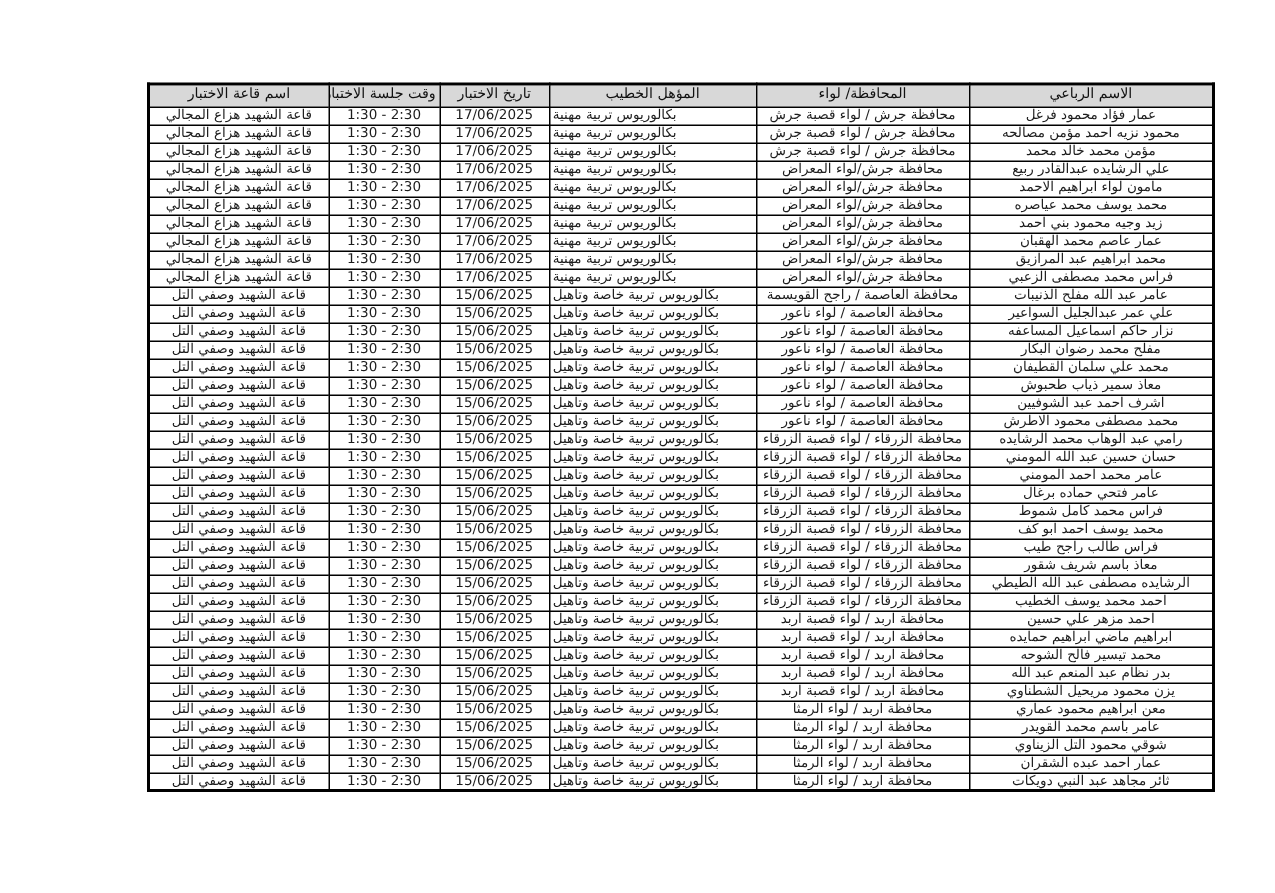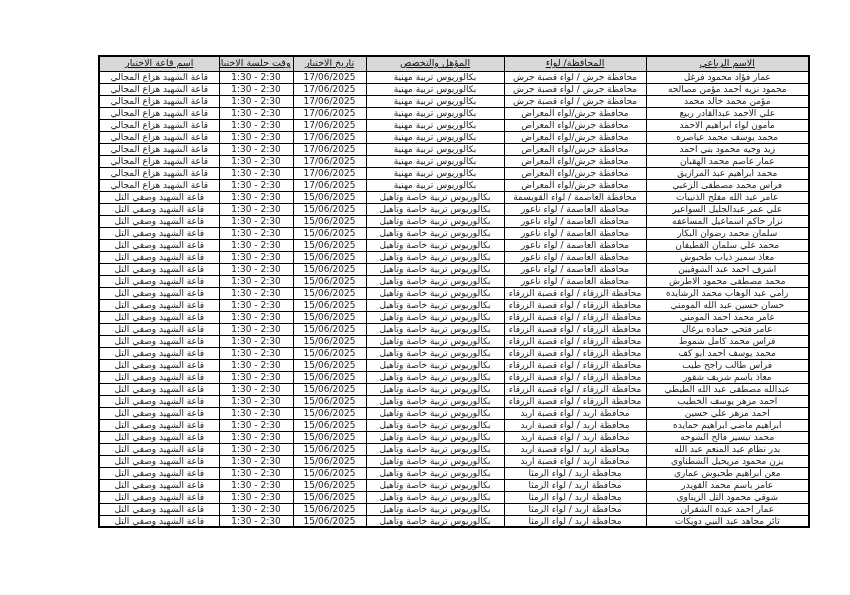--- a/index.html
+++ b/index.html
@@ -35,47 +35,46 @@
     padding: 0 2px;
     height: 12px;
     line-height: 1.15;
   }
   .exam-table thead th {
     background: var(--header-bg, #d8d8d8);
     height: 15px;
     font-weight: normal;
     font-size: 9.5px;
     color: #111111;
-    text-decoration: underline;
   }
   .exam-table td.col-date, .exam-table td.col-time {
     direction: ltr;
   }
   .exam-table td.col-qualification {
-    text-align: center;
+    text-align: left;
   }
 </style>
 </head>
 <body>
 
 <div class="sheet">
   <table class="exam-table">
     <colgroup>
       <col style="width:163px">
       <col style="width:142px">
       <col style="width:138px">
       <col style="width:73px">
       <col style="width:74px">
       <col style="width:120px">
     </colgroup>
     <thead>
       <tr>
         <th>الاسم الرباعي</th>
         <th>المحافظة/ لواء</th>
-        <th>المؤهل والتخصص</th>
+        <th>المؤهل الخطيب</th>
         <th>تاريخ الاختبار</th>
         <th>وقت جلسة الاختبار</th>
         <th>اسم قاعة الاختبار</th>
       </tr>
     </thead>
     <tbody id="table-body">
         <tr>
           <td class="col-name">عمار فؤاد محمود فرغل</td>
           <td class="col-governorate">محافظة جرش / لواء قصبة جرش</td>
           <td class="col-qualification">بكالوريوس تربية مهنية</td>
@@ -93,21 +92,21 @@
         </tr>
         <tr>
           <td class="col-name">مؤمن محمد خالد محمد</td>
           <td class="col-governorate">محافظة جرش / لواء قصبة جرش</td>
           <td class="col-qualification">بكالوريوس تربية مهنية</td>
           <td class="col-date">17/06/2025</td>
           <td class="col-time">1:30 - 2:30</td>
           <td class="col-hall">قاعة الشهيد هزاع المجالي</td>
         </tr>
         <tr>
-          <td class="col-name">علي الاحمد عبدالقادر ربيع</td>
+          <td class="col-name">علي الرشايده عبدالقادر ربيع</td>
           <td class="col-governorate">محافظة جرش/لواء المعراض</td>
           <td class="col-qualification">بكالوريوس تربية مهنية</td>
           <td class="col-date">17/06/2025</td>
           <td class="col-time">1:30 - 2:30</td>
           <td class="col-hall">قاعة الشهيد هزاع المجالي</td>
         </tr>
         <tr>
           <td class="col-name">مأمون لواء ابراهيم الاحمد</td>
           <td class="col-governorate">محافظة جرش/لواء المعراض</td>
           <td class="col-qualification">بكالوريوس تربية مهنية</td>
@@ -150,21 +149,21 @@
         <tr>
           <td class="col-name">فراس محمد مصطفى الزعبي</td>
           <td class="col-governorate">محافظة جرش/لواء المعراض</td>
           <td class="col-qualification">بكالوريوس تربية مهنية</td>
           <td class="col-date">17/06/2025</td>
           <td class="col-time">1:30 - 2:30</td>
           <td class="col-hall">قاعة الشهيد هزاع المجالي</td>
         </tr>
         <tr>
           <td class="col-name">عامر عبد الله مفلح الذنيبات</td>
-          <td class="col-governorate">محافظة العاصمة / لواء القويسمة</td>
+          <td class="col-governorate">محافظة العاصمة / راجح القويسمة</td>
           <td class="col-qualification">بكالوريوس تربية خاصة وتأهيل</td>
           <td class="col-date">15/06/2025</td>
           <td class="col-time">1:30 - 2:30</td>
           <td class="col-hall">قاعة الشهيد وصفي التل</td>
         </tr>
         <tr>
           <td class="col-name">علي عمر عبدالجليل السواعير</td>
           <td class="col-governorate">محافظة العاصمة / لواء ناعور</td>
           <td class="col-qualification">بكالوريوس تربية خاصة وتأهيل</td>
           <td class="col-date">15/06/2025</td>
@@ -173,21 +172,21 @@
         </tr>
         <tr>
           <td class="col-name">نزار حاكم اسماعيل المساعفه</td>
           <td class="col-governorate">محافظة العاصمة / لواء ناعور</td>
           <td class="col-qualification">بكالوريوس تربية خاصة وتأهيل</td>
           <td class="col-date">15/06/2025</td>
           <td class="col-time">1:30 - 2:30</td>
           <td class="col-hall">قاعة الشهيد وصفي التل</td>
         </tr>
         <tr>
-          <td class="col-name">سلمان محمد رضوان البكار</td>
+          <td class="col-name">مفلح محمد رضوان البكار</td>
           <td class="col-governorate">محافظة العاصمة / لواء ناعور</td>
           <td class="col-qualification">بكالوريوس تربية خاصة وتأهيل</td>
           <td class="col-date">15/06/2025</td>
           <td class="col-time">1:30 - 2:30</td>
           <td class="col-hall">قاعة الشهيد وصفي التل</td>
         </tr>
         <tr>
           <td class="col-name">محمد علي سلمان القطيفان</td>
           <td class="col-governorate">محافظة العاصمة / لواء ناعور</td>
           <td class="col-qualification">بكالوريوس تربية خاصة وتأهيل</td>
@@ -277,29 +276,29 @@
         </tr>
         <tr>
           <td class="col-name">معاذ باسم شريف شقور</td>
           <td class="col-governorate">محافظة الزرقاء / لواء قصبة الزرقاء</td>
           <td class="col-qualification">بكالوريوس تربية خاصة وتأهيل</td>
           <td class="col-date">15/06/2025</td>
           <td class="col-time">1:30 - 2:30</td>
           <td class="col-hall">قاعة الشهيد وصفي التل</td>
         </tr>
         <tr>
-          <td class="col-name">عبدالله مصطفى عبد الله الطيطي</td>
-          <td class="col-governorate">محافظة الزرقاء / لواء قصبة الزرقاء</td>
-          <td class="col-qualification">بكالوريوس تربية خاصة وتأهيل</td>
-          <td class="col-date">15/06/2025</td>
-          <td class="col-time">1:30 - 2:30</td>
-          <td class="col-hall">قاعة الشهيد وصفي التل</td>
-        </tr>
-        <tr>
-          <td class="col-name">احمد مزهر يوسف الخطيب</td>
+          <td class="col-name">الرشايده مصطفى عبد الله الطيطي</td>
+          <td class="col-governorate">محافظة الزرقاء / لواء قصبة الزرقاء</td>
+          <td class="col-qualification">بكالوريوس تربية خاصة وتأهيل</td>
+          <td class="col-date">15/06/2025</td>
+          <td class="col-time">1:30 - 2:30</td>
+          <td class="col-hall">قاعة الشهيد وصفي التل</td>
+        </tr>
+        <tr>
+          <td class="col-name">احمد محمد يوسف الخطيب</td>
           <td class="col-governorate">محافظة الزرقاء / لواء قصبة الزرقاء</td>
           <td class="col-qualification">بكالوريوس تربية خاصة وتأهيل</td>
           <td class="col-date">15/06/2025</td>
           <td class="col-time">1:30 - 2:30</td>
           <td class="col-hall">قاعة الشهيد وصفي التل</td>
         </tr>
         <tr>
           <td class="col-name">احمد مزهر علي حسين</td>
           <td class="col-governorate">محافظة اربد / لواء قصبة اربد</td>
           <td class="col-qualification">بكالوريوس تربية خاصة وتأهيل</td>
@@ -333,21 +332,21 @@
         </tr>
         <tr>
           <td class="col-name">يزن محمود مريحيل الشطناوي</td>
           <td class="col-governorate">محافظة اربد / لواء قصبة اربد</td>
           <td class="col-qualification">بكالوريوس تربية خاصة وتأهيل</td>
           <td class="col-date">15/06/2025</td>
           <td class="col-time">1:30 - 2:30</td>
           <td class="col-hall">قاعة الشهيد وصفي التل</td>
         </tr>
         <tr>
-          <td class="col-name">معن ابراهيم طحبوش عماري</td>
+          <td class="col-name">معن ابراهيم محمود عماري</td>
           <td class="col-governorate">محافظة اربد / لواء الرمثا</td>
           <td class="col-qualification">بكالوريوس تربية خاصة وتأهيل</td>
           <td class="col-date">15/06/2025</td>
           <td class="col-time">1:30 - 2:30</td>
           <td class="col-hall">قاعة الشهيد وصفي التل</td>
         </tr>
         <tr>
           <td class="col-name">عامر باسم محمد القويدر</td>
           <td class="col-governorate">محافظة اربد / لواء الرمثا</td>
           <td class="col-qualification">بكالوريوس تربية خاصة وتأهيل</td>

